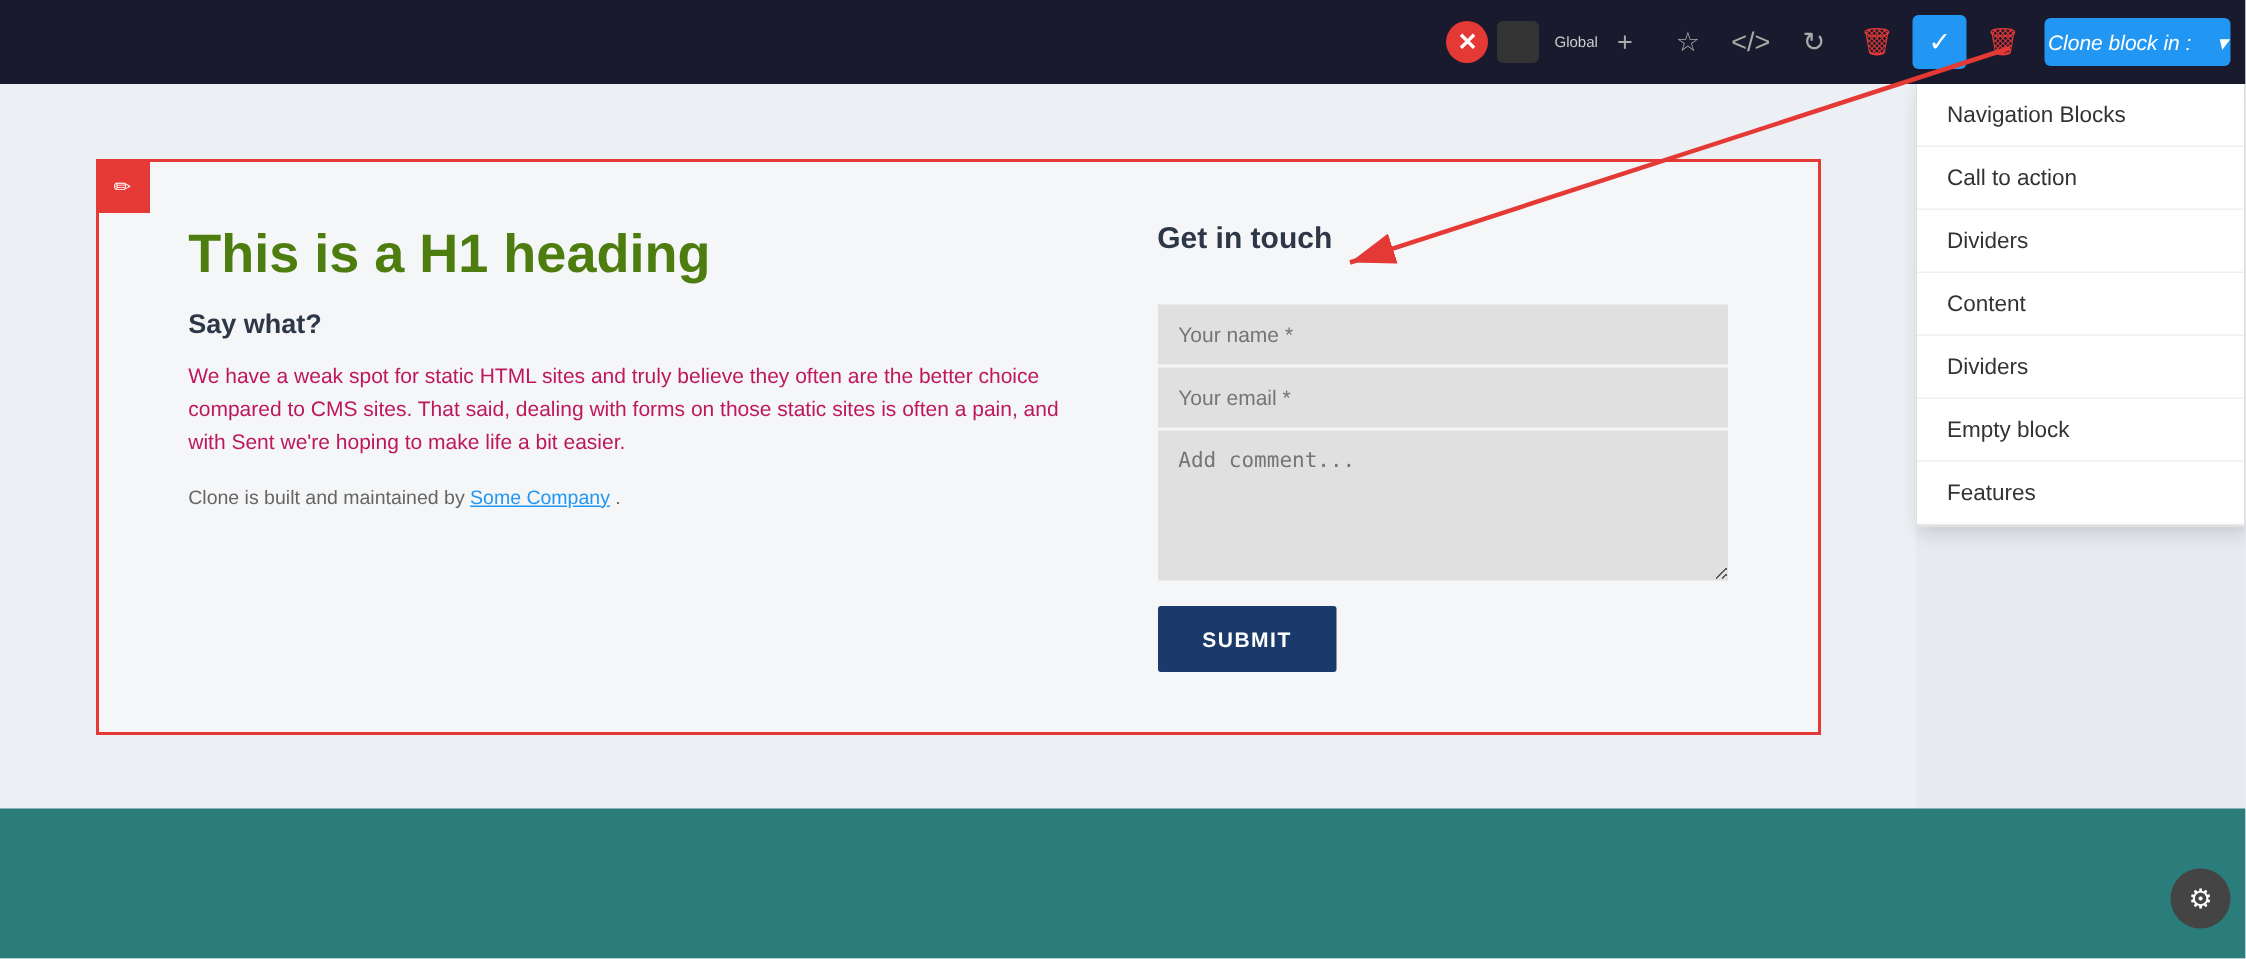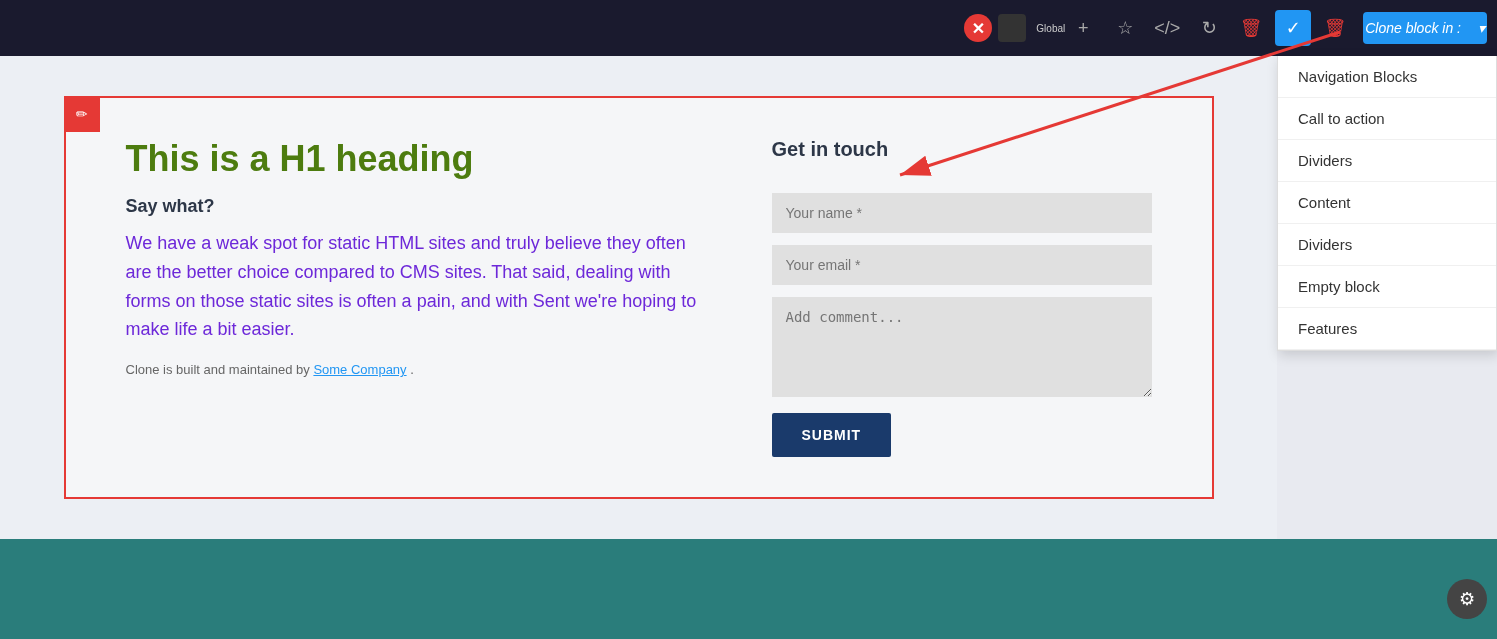--- a/index.html
+++ b/index.html
@@ -163,22 +163,22 @@
       color: #4d7c0f;
       margin-bottom: 16px;
     }
     .left-col h3 {
       font-size: 18px;
       font-weight: 700;
       color: #2d3748;
       margin-bottom: 12px;
     }
     .left-col p {
-      font-size: 18px;
-      color: #6d28d9;
+      font-size: 14px;
+      color: #be185d;
       line-height: 1.6;
       margin-bottom: 16px;
     }
     .left-col .footer-text {
       font-size: 13px;
       color: #666;
     }
     .left-col .footer-text a {
       color: #2196F3;
     }
@@ -191,21 +191,21 @@
       font-size: 20px;
       font-weight: 600;
       color: #2d3748;
       margin-bottom: 32px;
     }
     .form-input {
       width: 100%;
       padding: 12px 14px;
       background: #e0e0e0;
       border: none;
-      margin-bottom: 12px;
+      margin-bottom: 2px;
       font-size: 14px;
       color: #888;
       outline: none;
     }
     .form-textarea {
       width: 100%;
       padding: 12px 14px;
       background: #e0e0e0;
       border: none;
       margin-bottom: 12px;

